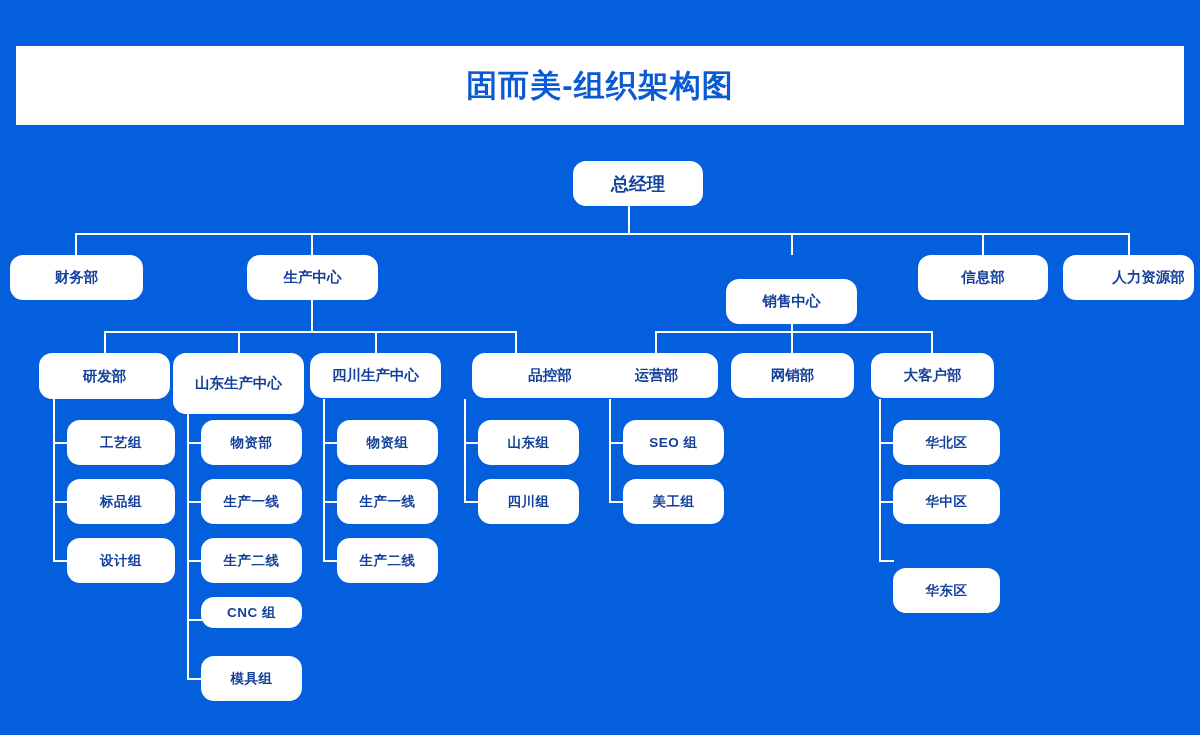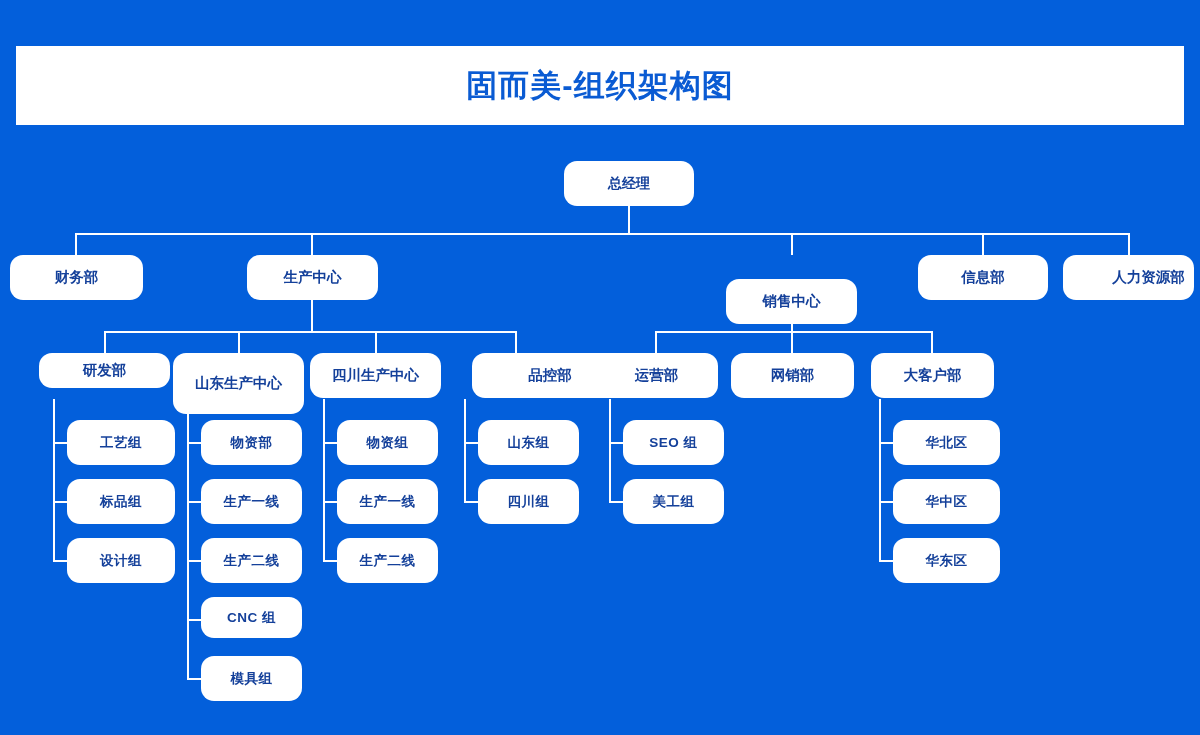--- a/index.html
+++ b/index.html
@@ -45,21 +45,21 @@
     background: #FFFFFF;
     border-radius: 13px;
     display: flex;
     align-items: center;
     justify-content: center;
     box-sizing: border-box;
     color: #14409A;
     font-weight: bold;
     white-space: nowrap;
   }
-  .node.lvl0 { font-size: 14px; }
+  .node.lvl0 { font-size: 18px; margin-left: 9px; }
   .node.lvl1 { font-size: 14.5px; }
   .node.lvl2 { font-size: 14.5px; }
   .node.lvl3 { font-size: 13.5px; letter-spacing: 0.5px; }
 
   
   .line {
     position: absolute;
     background: #FFFFFF;
   }
   .line.v { width: 2px; }
@@ -126,46 +126,46 @@
   <div class="line h" style="left:879px; top:560px; width:15px;"></div>
 
   <div class="node lvl0" style="left:564px; top:161px; width:130px; height:45px;">总经理</div>
 
   <div class="node lvl1" style="left:10px;   top:255px; width:133px; height:45px;">财务部</div>
   <div class="node lvl1" style="left:247px;  top:255px; width:131px; height:45px;">生产中心</div>
   <div class="node lvl1" style="left:726px;  top:255px; width:131px; height:45px;margin-top:24px;">销售中心</div>
   <div class="node lvl1" style="left:918px;  top:255px; width:130px; height:45px;">信息部</div>
   <div class="node lvl1" style="left:1063px; top:255px; width:131px; height:45px;padding-left:40px;">人力资源部</div>
 
-  <div class="node lvl2" style="left:39px;  top:353px; width:131px; height:35px;">研发部</div>
+  <div class="node lvl2" style="left:39px;  top:353px; width:131px; height:46px;">研发部</div>
   <div class="node lvl2" style="left:173px; top:353px; width:131px; height:61px;">山东生产中心</div>
   <div class="node lvl2" style="left:310px; top:353px; width:131px; height:45px;">四川生产中心</div>
   <div class="node lvl2" style="left:450px; top:353px; width:156px; height:45px;margin-left:22px;">品控部</div>
 
   <div class="node lvl2" style="left:595px; top:353px; width:123px; height:45px;">运营部</div>
   <div class="node lvl2" style="left:731px; top:353px; width:123px; height:45px;">网销部</div>
   <div class="node lvl2" style="left:871px; top:353px; width:123px; height:45px;">大客户部</div>
 
   <div class="node lvl3" style="left:67px; top:420px; width:108px; height:45px;">工艺组</div>
   <div class="node lvl3" style="left:67px; top:479px; width:108px; height:45px;">标品组</div>
   <div class="node lvl3" style="left:67px; top:538px; width:108px; height:45px;">设计组</div>
 
   <div class="node lvl3" style="left:201px; top:420px; width:101px; height:45px;">物资部</div>
   <div class="node lvl3" style="left:201px; top:479px; width:101px; height:45px;">生产一线</div>
   <div class="node lvl3" style="left:201px; top:538px; width:101px; height:45px;">生产二线</div>
-  <div class="node lvl3" style="left:201px; top:597px; width:101px; height:41px;">CNC 组</div>
+  <div class="node lvl3" style="left:201px; top:597px; width:101px; height:31px;">CNC 组</div>
   <div class="node lvl3" style="left:201px; top:656px; width:101px; height:45px;">模具组</div>
 
   <div class="node lvl3" style="left:337px; top:420px; width:101px; height:45px;">物资组</div>
   <div class="node lvl3" style="left:337px; top:479px; width:101px; height:45px;">生产一线</div>
   <div class="node lvl3" style="left:337px; top:538px; width:101px; height:45px;">生产二线</div>
 
   <div class="node lvl3" style="left:478px; top:420px; width:101px; height:45px;">山东组</div>
   <div class="node lvl3" style="left:478px; top:479px; width:101px; height:45px;">四川组</div>
 
   <div class="node lvl3" style="left:623px; top:420px; width:101px; height:45px;">SEO 组</div>
   <div class="node lvl3" style="left:623px; top:479px; width:101px; height:45px;">美工组</div>
 
   <div class="node lvl3" style="left:893px; top:420px; width:107px; height:45px;">华北区</div>
   <div class="node lvl3" style="left:893px; top:479px; width:107px; height:45px;">华中区</div>
-  <div class="node lvl3" style="left:893px; top:538px; width:107px; height:45px;">华东区</div>
+  <div class="node lvl3" style="left:893px; top:568px; width:107px; height:45px;">华东区</div>
 
 </div>
 
 </body></html>

